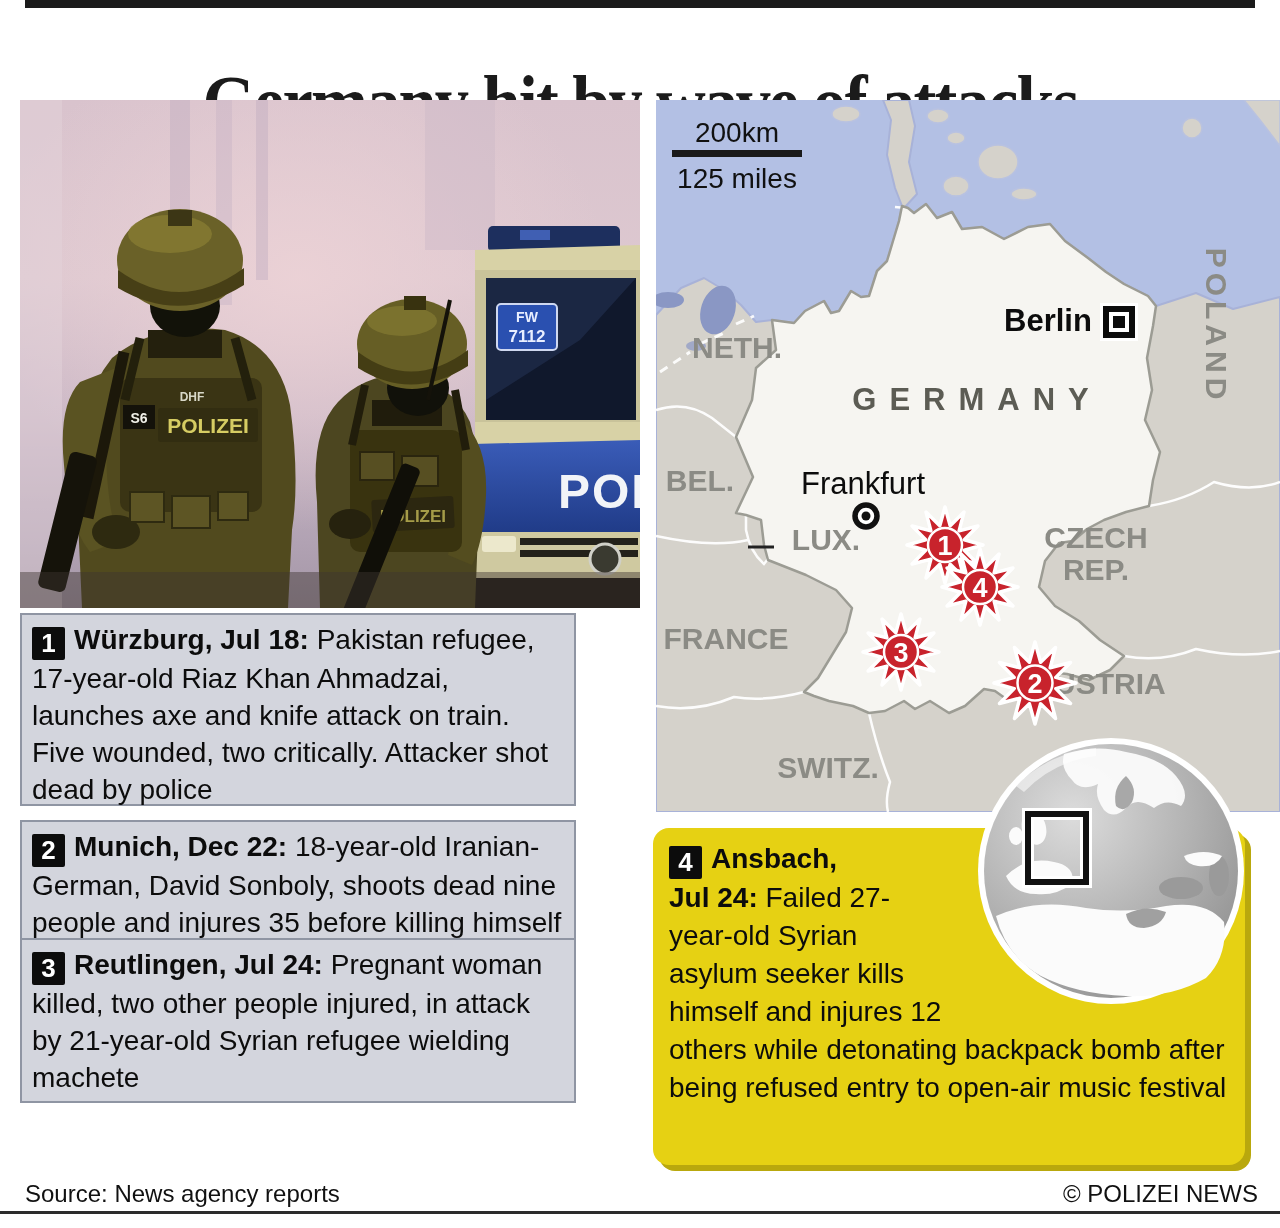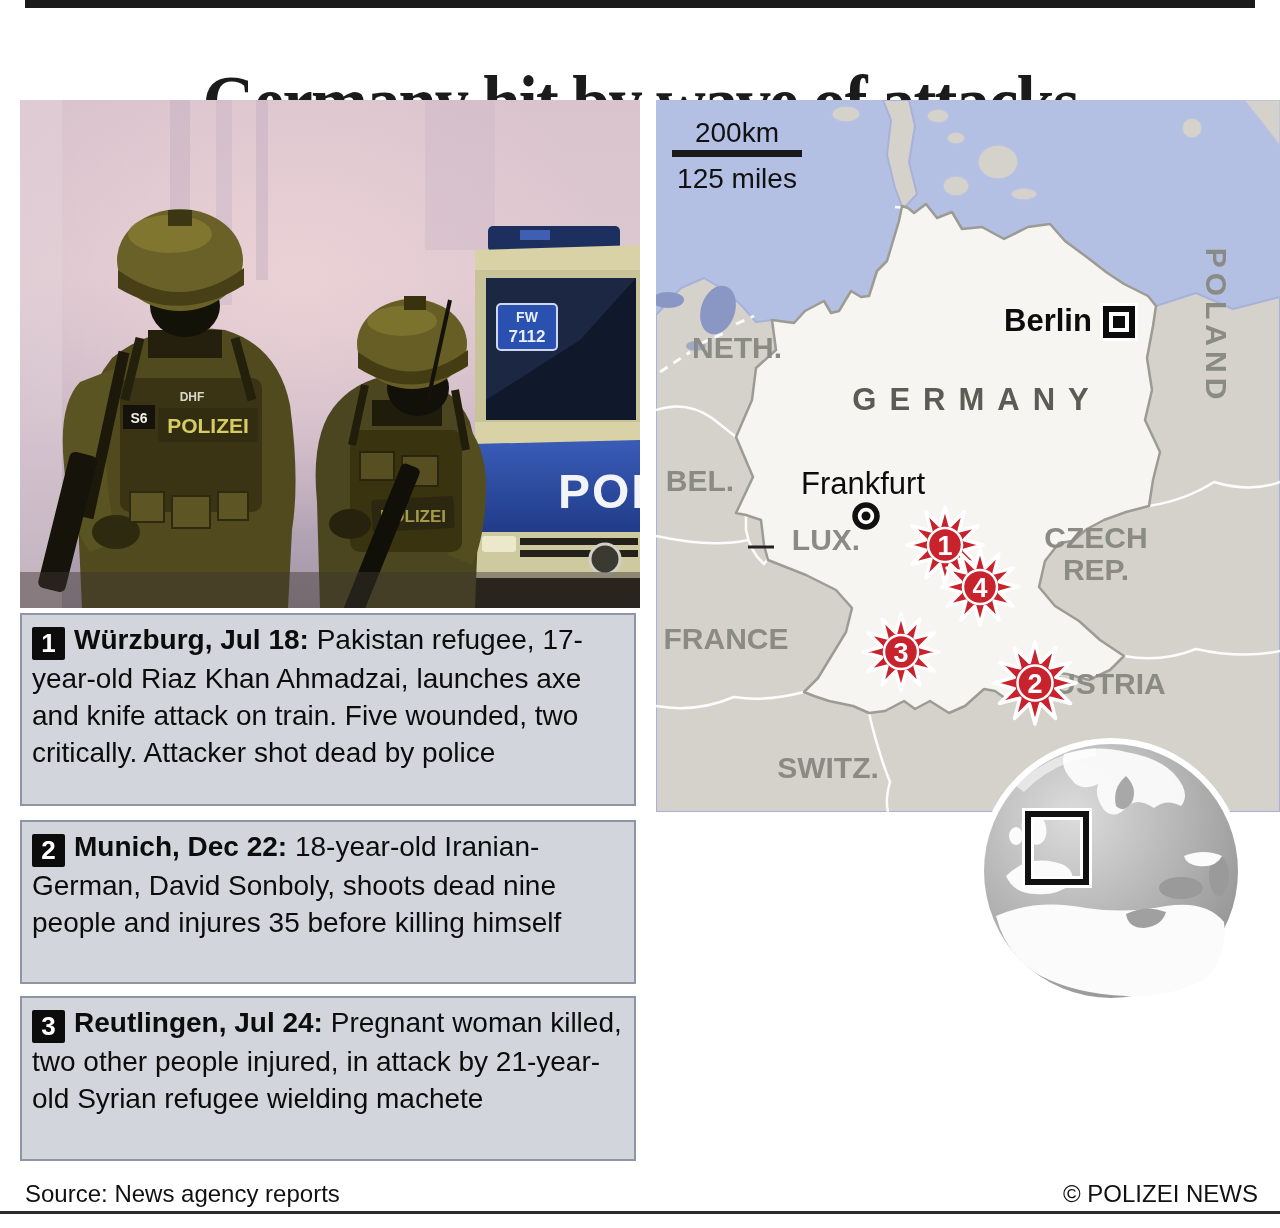--- a/index.html
+++ b/index.html
@@ -5,25 +5,25 @@
   html,body{margin:0;padding:0;background:#fff;}
   .canvas{position:relative;width:1280px;height:1228px;background:#fff;overflow:hidden;
           font-family:"Liberation Sans","DejaVu Sans",sans-serif;color:#111;}
   .topbar{position:absolute;left:25px;right:25px;top:0;height:8px;background:#1b1b1b;}
   .title{position:absolute;left:0;right:0;top:8px;text-align:center;
          font-family:"Liberation Serif","DejaVu Serif",serif;font-weight:bold;
          font-size:76px;letter-spacing:-2px;transform:scaleX(.90);transform-origin:center;
          color:#1b1b1b;white-space:nowrap;}
   .photo{position:absolute;left:20px;top:100px;width:620px;height:508px;}
   .mapbox{position:absolute;left:656px;top:100px;width:624px;height:712px;}
-  .event{position:absolute;left:20px;width:616px;background:#d3d5dd;border:2px solid #8f95a3;
+  .event{position:absolute;left:20px;width:556px;background:#d3d5dd;border:2px solid #8f95a3;
          box-sizing:border-box;padding:6px 10px 0 10px;font-size:28px;line-height:37px;color:#0c0c0c;}
   .ev1{top:613px;height:193px;}
   .ev2{top:820px;height:164px;}
-  .ev3{top:996px;height:165px;}
+  .ev3{top:938px;height:165px;}
   .badge{display:inline-block;width:33px;height:33px;background:#0c0c0c;color:#fff;
          font-weight:bold;font-size:26px;line-height:33px;text-align:center;border-radius:2px;
          margin-right:9px;vertical-align:-3px;}
   .yellowbox{position:absolute;left:653px;top:828px;width:592px;height:337px;background:#e6d113;
          border-radius:16px;box-shadow:6px 6px 0 #b9a80d;box-sizing:border-box;
          padding:12px 6px 0 16px;font-size:28px;line-height:38px;color:#0c0c0c;}
   .globe-spacer{float:right;width:288px;height:182px;}
   .globe{position:absolute;left:976px;top:736px;width:270px;height:270px;pointer-events:none;}
   .footer-src{position:absolute;left:25px;top:1180px;font-size:24px;text-align:right;}
   .footer-pic{position:absolute;left:509px;top:1180px;font-size:24px;}
@@ -248,20 +248,25 @@
   <div class="event ev1">
     <span class="badge">1</span><b>Würzburg, Jul 18:</b> <span>Pakistan refugee, 17-year-old Riaz Khan Ahmadzai, launches axe and knife attack on train. Five wounded, two critically. Attacker shot dead by police</span>
   </div>
   <div class="event ev2">
     <span class="badge">2</span><b>Munich, Dec 22:</b> <span>18-year-old Iranian-German, David Sonboly, shoots dead nine people and injures 35 before killing himself</span>
   </div>
   <div class="event ev3">
     <span class="badge">3</span><b>Reutlingen, Jul 24:</b> <span>Pregnant woman killed, two other people injured, in attack by 21-year-old Syrian refugee wielding machete</span>
   </div>
 
+  <div class="yellowbox">
+    <div class="globe-spacer"></div>
+    <span class="badge">4</span><b>Ansbach,</b><br>
+    <b>Jul 24:</b> <span>Failed 27-year-old Syrian asylum seeker kills himself and injures 12 others while detonating backpack bomb after being refused entry to open-air music festival</span>
+  </div>
 
   <svg class="globe" viewBox="0 0 270 270">
     <defs>
       <radialGradient id="sphere" cx="0.35" cy="0.28" r="0.85">
         <stop offset="0" stop-color="#dcdcdc"></stop>
           <stop offset="0.55" stop-color="#b2b2b2"></stop>
         <stop offset="1" stop-color="#8e8e8e"></stop>
       </radialGradient>
     </defs>
     <circle cx="135" cy="135" r="133" fill="#ffffff"></circle>

